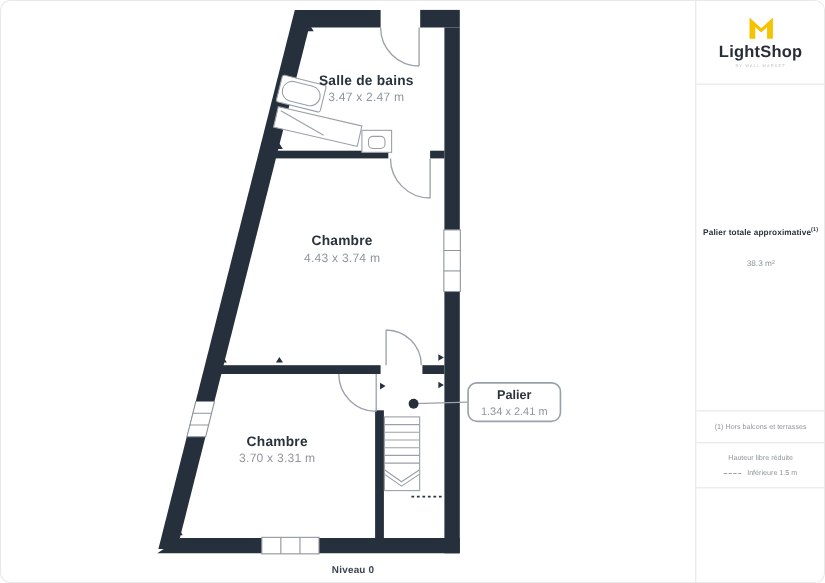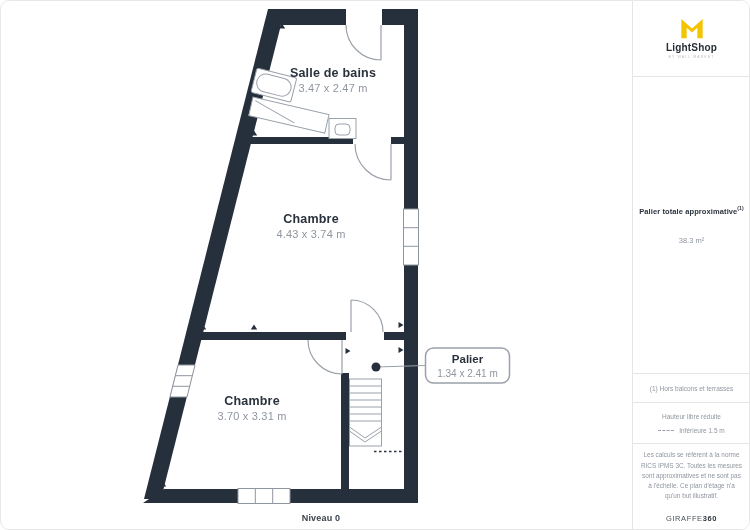--- a/index.html
+++ b/index.html
@@ -21,21 +21,21 @@
     position:absolute;left:631px;top:0;bottom:0;width:117px;
     border-left:1px solid #E5E5E5;display:flex;flex-direction:column;background:#fff;
   }
   .sidebar section{border-bottom:1px solid #E5E5E5;display:flex;flex-direction:column;
     align-items:center;justify-content:center;text-align:center;}
   .s-logo{height:75px;}
   .s-surface{height:296px;}
   .s-note{height:28px;}
   .s-legend{height:40px;}
   .s-legal{flex:1;border-bottom:none !important;}
-  .brand-text{font-size:10px;font-weight:700;color:#272E37;letter-spacing:.2px;margin-top:3px;}
+  .brand-text{font-size:15px;font-weight:700;color:#272E37;letter-spacing:.2px;margin-top:3px;}
   .brand-tagline{font-size:3.5px;color:#B9BEC4;letter-spacing:1.1px;margin-top:2px;text-transform:uppercase;}
   .surf-label{font-size:7.5px;font-weight:700;color:#2A323D;letter-spacing:.1px;}
   .surf-label sup{font-size:5px;}
   .surf-value{font-size:7.5px;color:#8F969F;margin-top:20px;}
   .note-text{font-size:6.5px;color:#8F969F;}
   .legend-title{font-size:6.5px;color:#8F969F;}
   .legend-row{display:flex;align-items:center;gap:5px;margin-top:7px;}
   .legend-dash{display:inline-block;width:16px;border-top:1px dashed #9AA1AA;}
   .legend-item{font-size:6.5px;color:#8F969F;}
   .legal-text{font-size:6.4px;color:#8F969F;line-height:1.6;margin:0;width:102px;}
@@ -181,21 +181,15 @@
     </section>
 
     <section class="s-legend">
       <div class="legend-title">Hauteur libre réduite</div>
       <div class="legend-row">
         <span class="legend-dash"></span>
         <span class="legend-item">Inférieure 1.5 m</span>
       </div>
     </section>
 
-    <section class="s-legal">
-      <p class="legal-text">Les calculs se réfèrent à la norme RICS IPMS 3C. Toutes les mesures sont approximatives et ne sont pas à l'échelle. Ce plan d'étage n'a qu'un but illustratif.</p>
-      <div class="giraffe">
-        <span>GIRAFFE</span><b>360</b>
-      </div>
-    </section>
 
   </aside>
 </div>
 
 </body></html>

